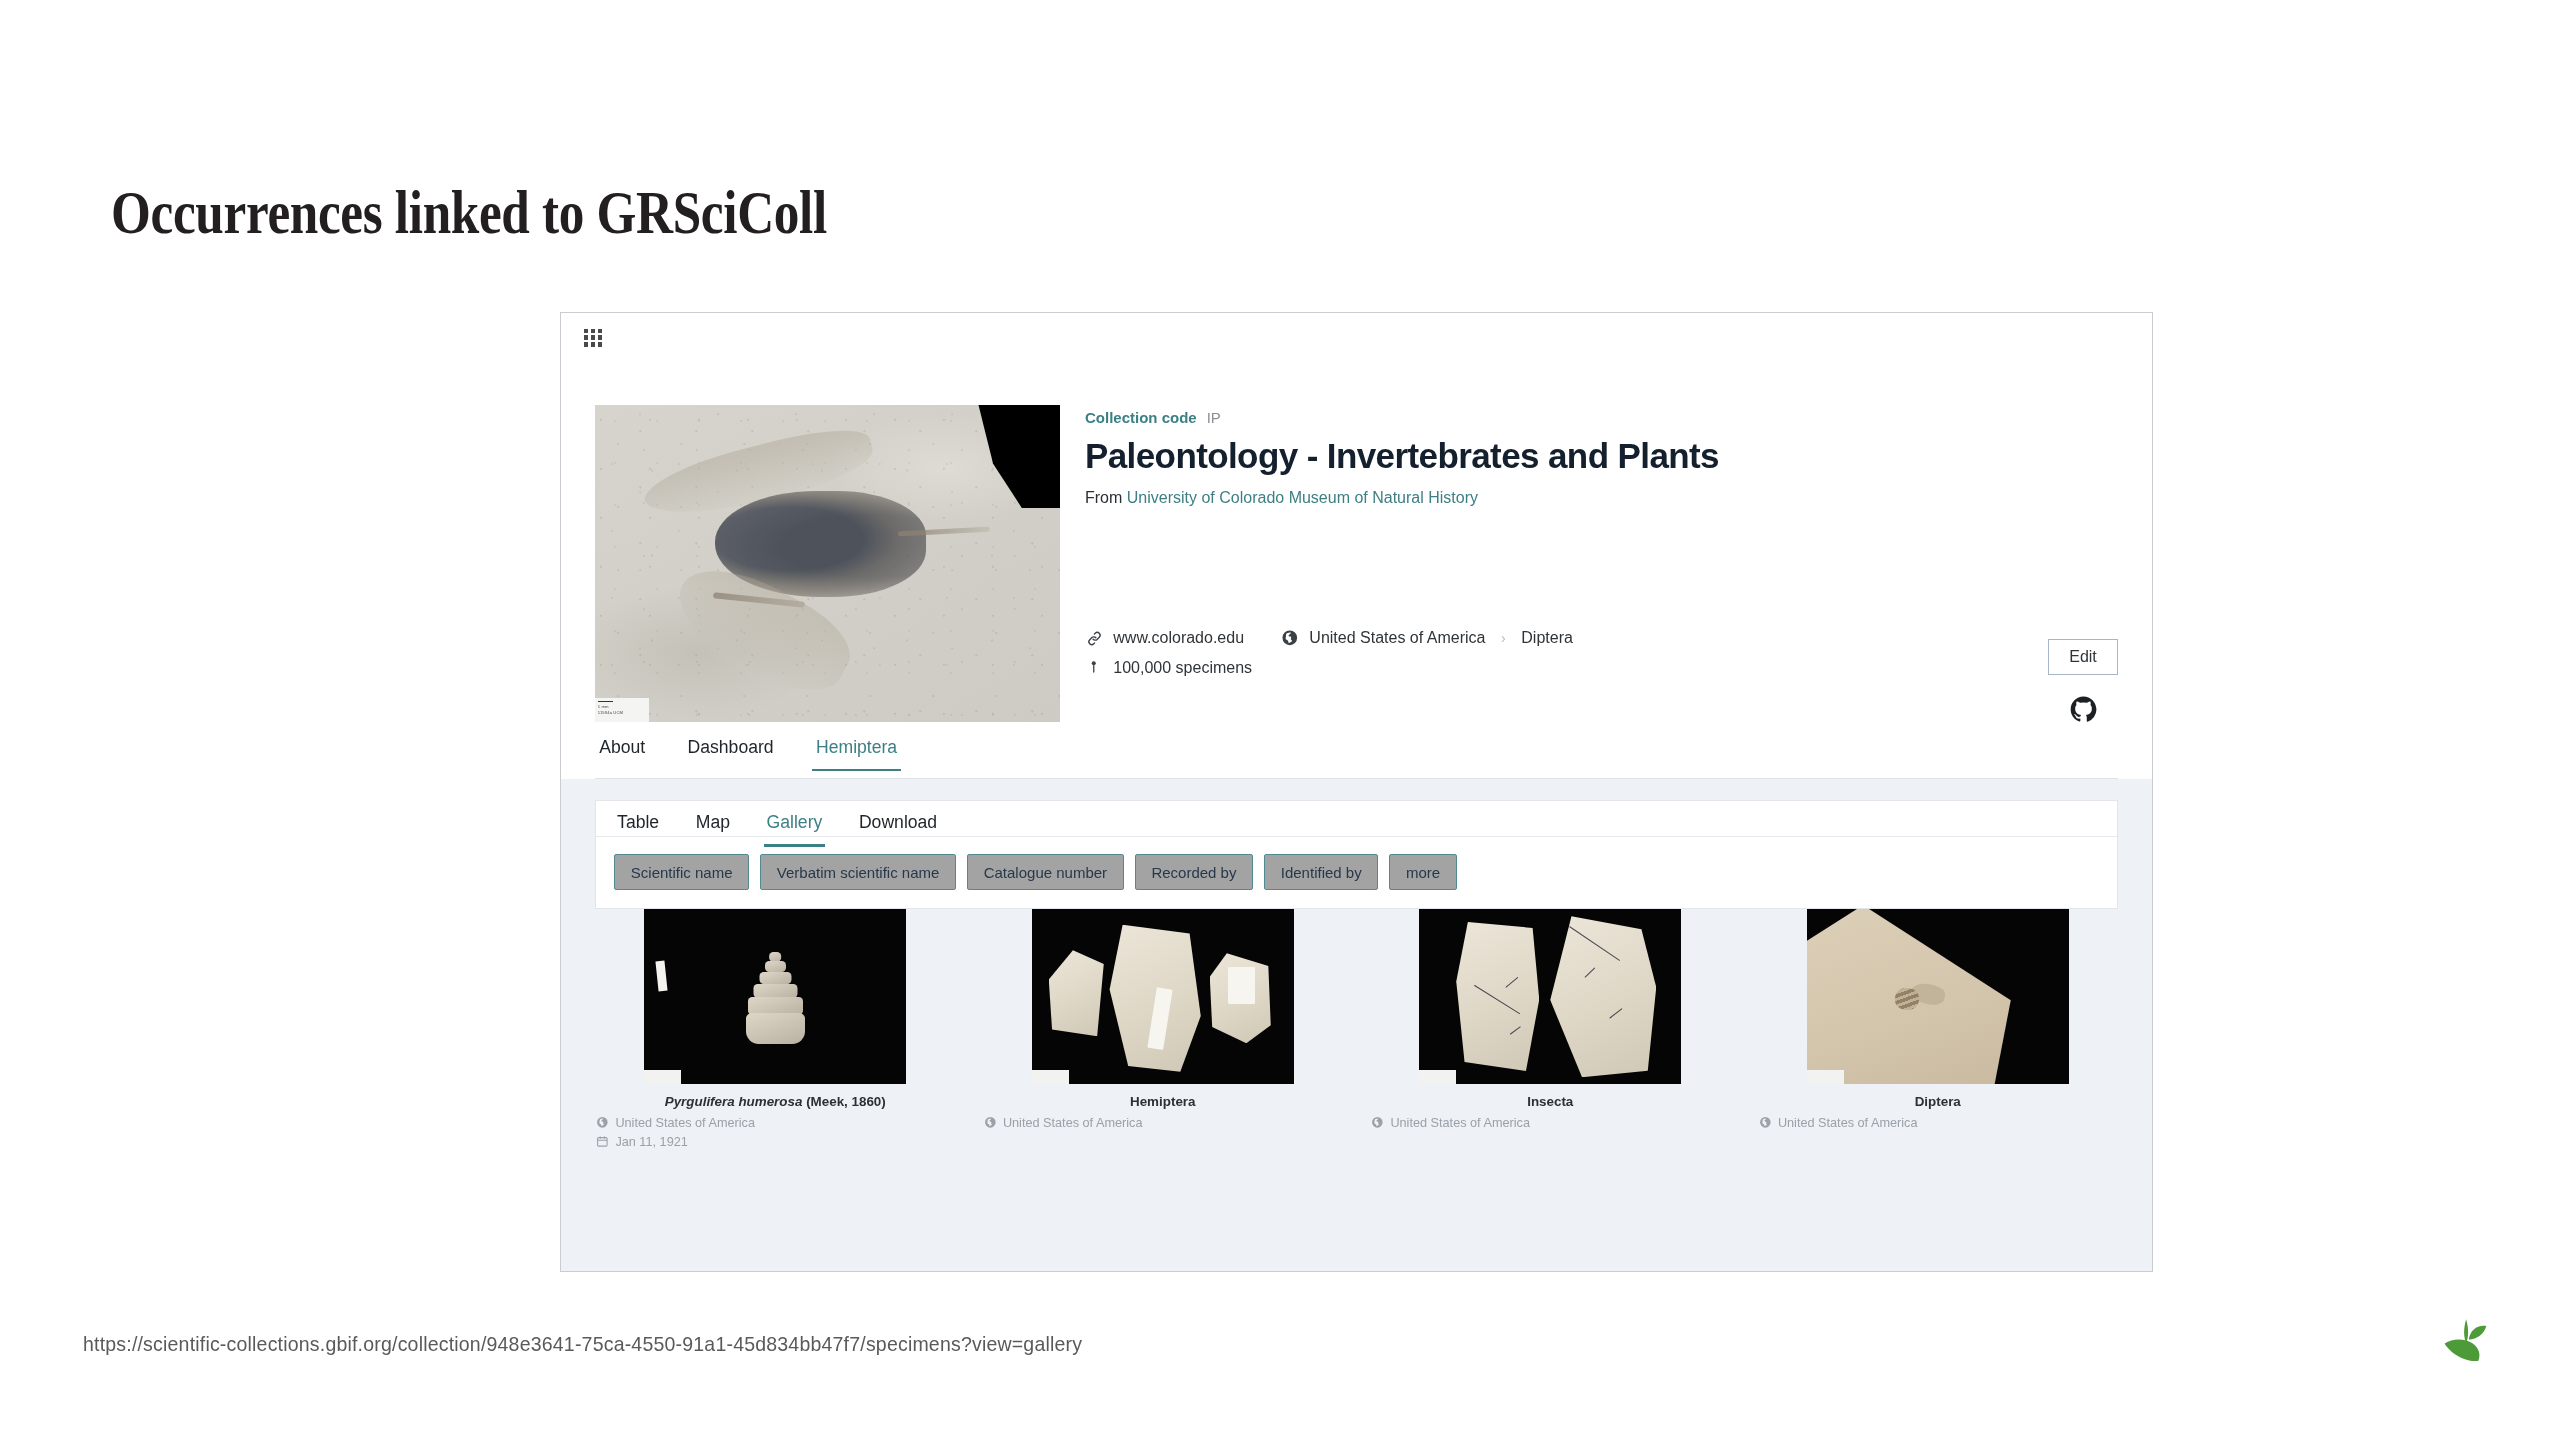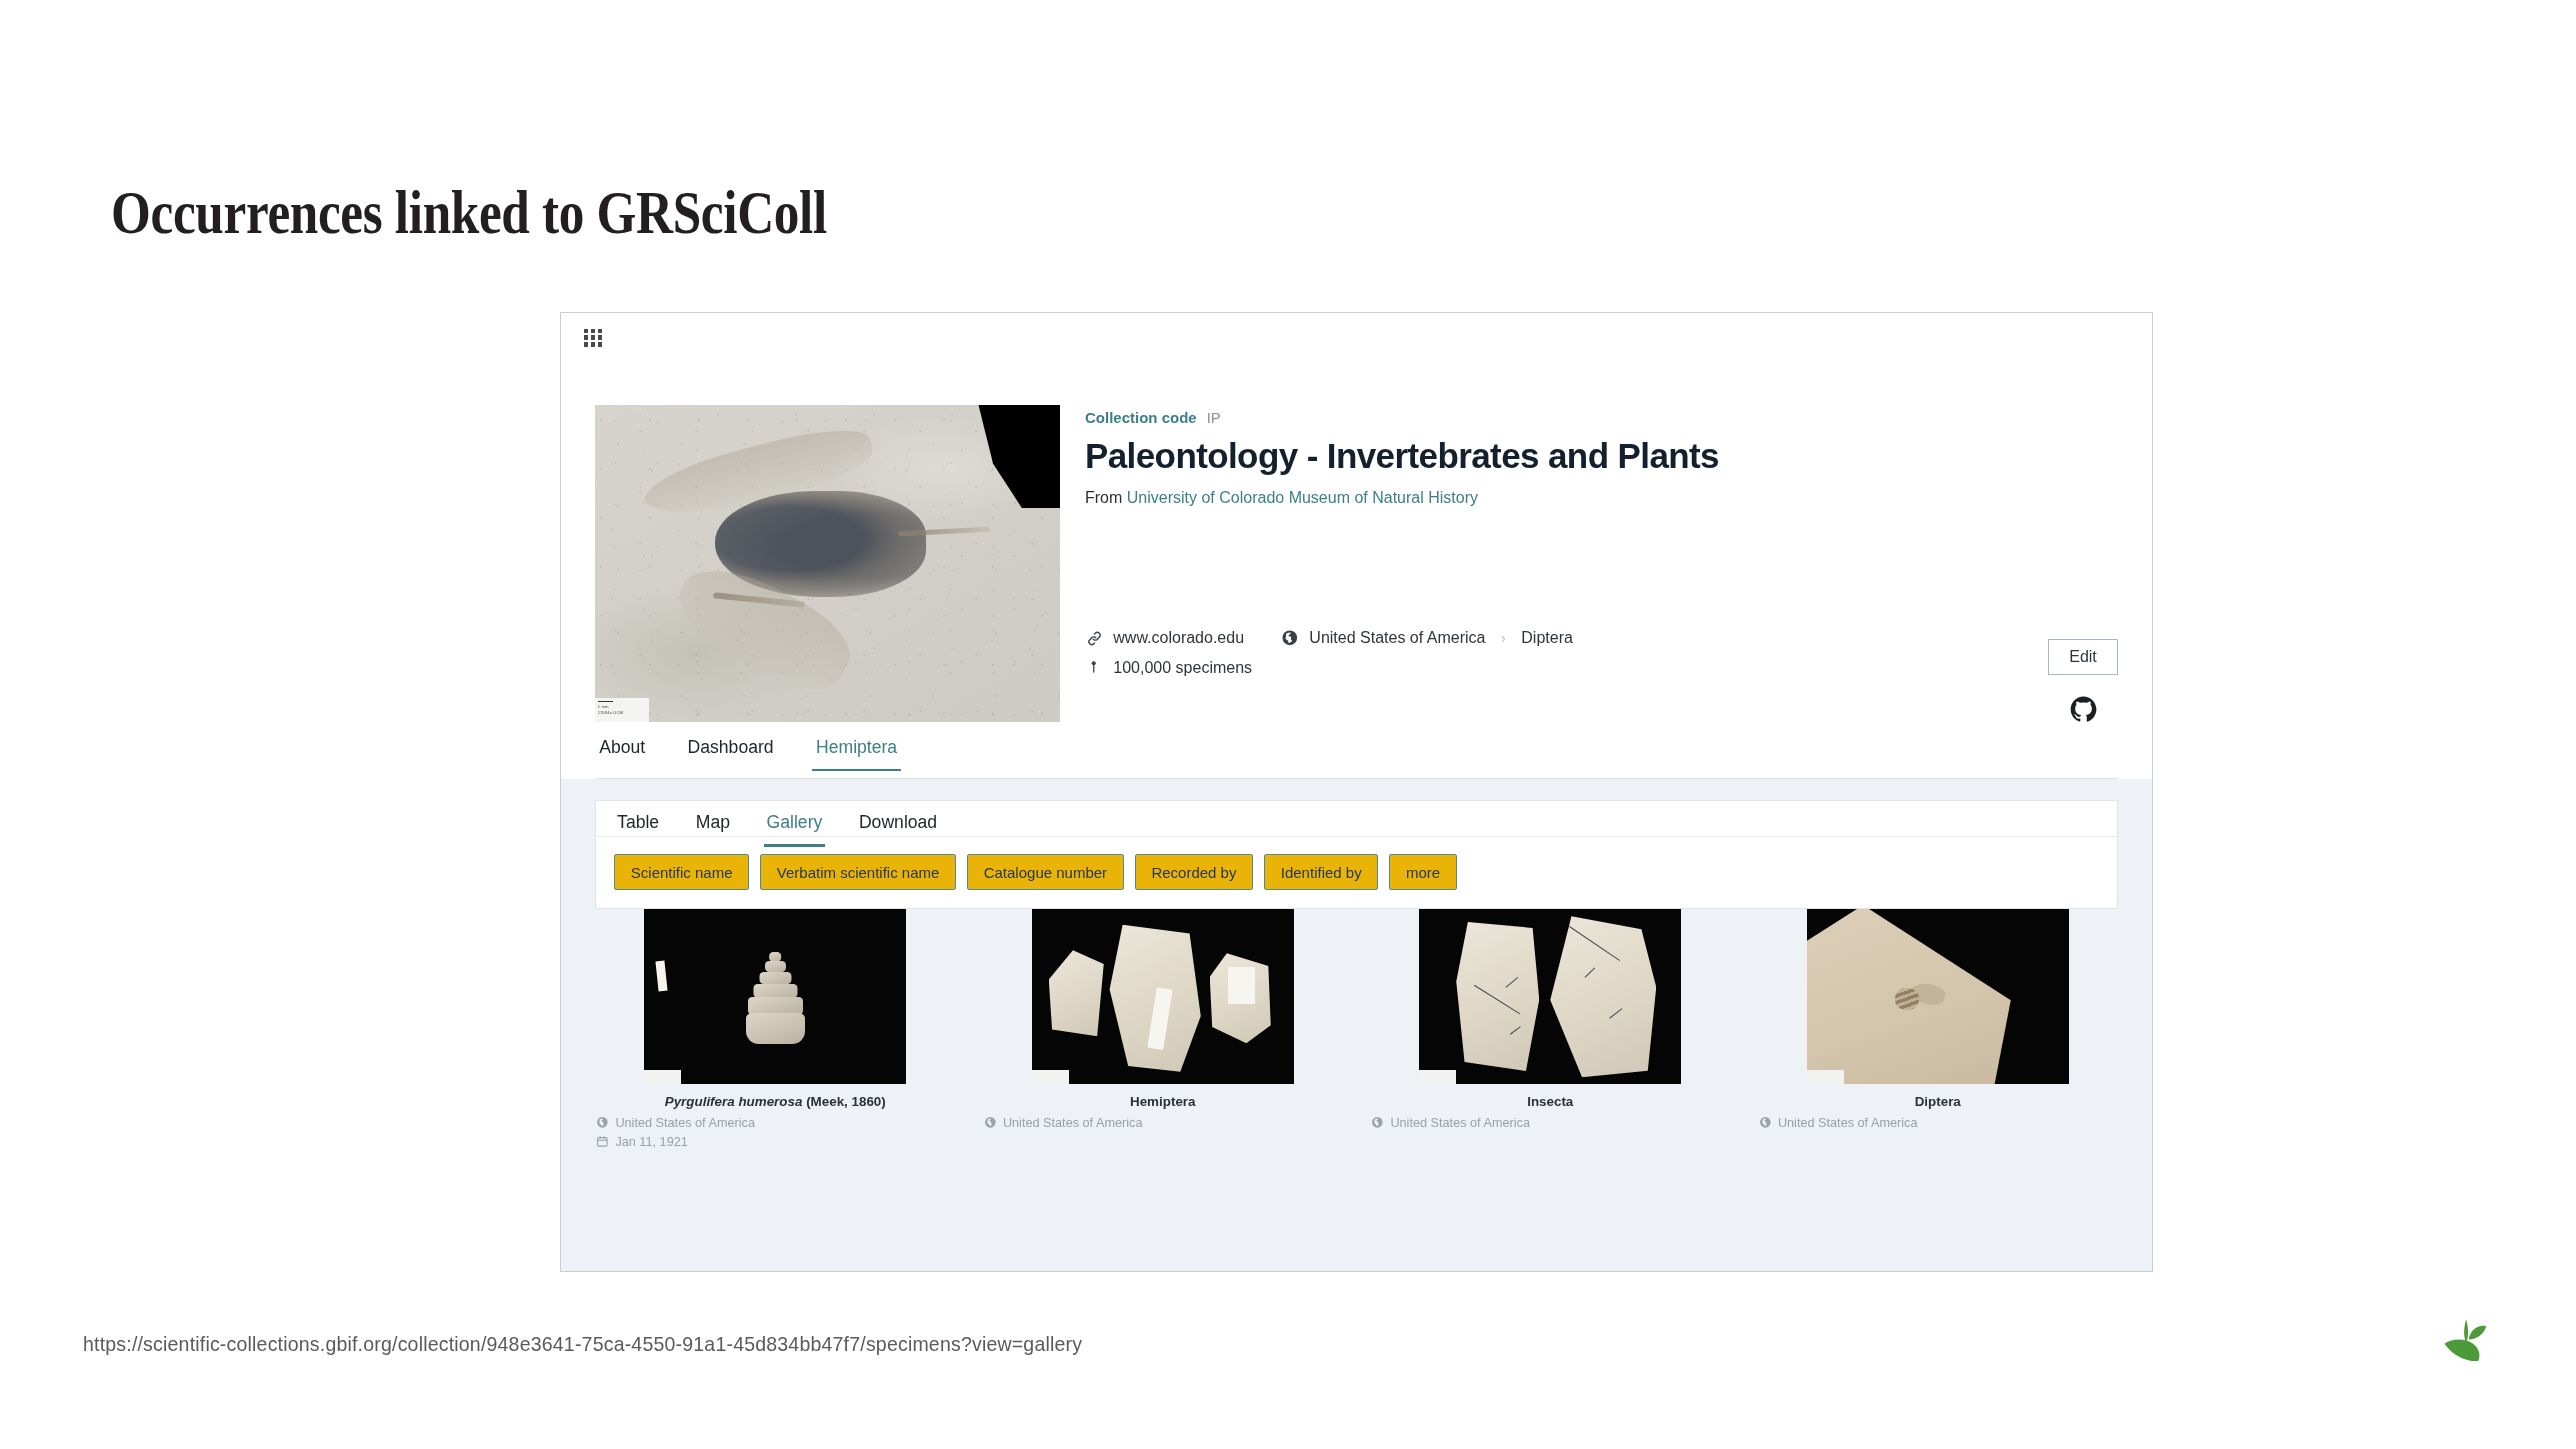--- a/index.html
+++ b/index.html
@@ -252,21 +252,21 @@
     content: "";
     position: absolute;
     left: 0; right: 0; bottom: -0.7px;
     height: 2.8px;
     background: #3c7f85;
   }
 
   .filters { display: flex; gap: 11.3px; padding: 17px 18.3px 18.3px; flex-wrap: nowrap; }
   .filter-chip {
     border: 0.7px solid #4e8a90;
-    background: #eab308;
+    background: #a3a3a3;
     color: #27384a;
     font-size: 15px;
     font-family: "Liberation Sans", sans-serif;
     padding: 8.5px 15.5px;
     border-radius: 2.1px;
     white-space: nowrap;
     cursor: pointer;
   }
 
   .results-count {

